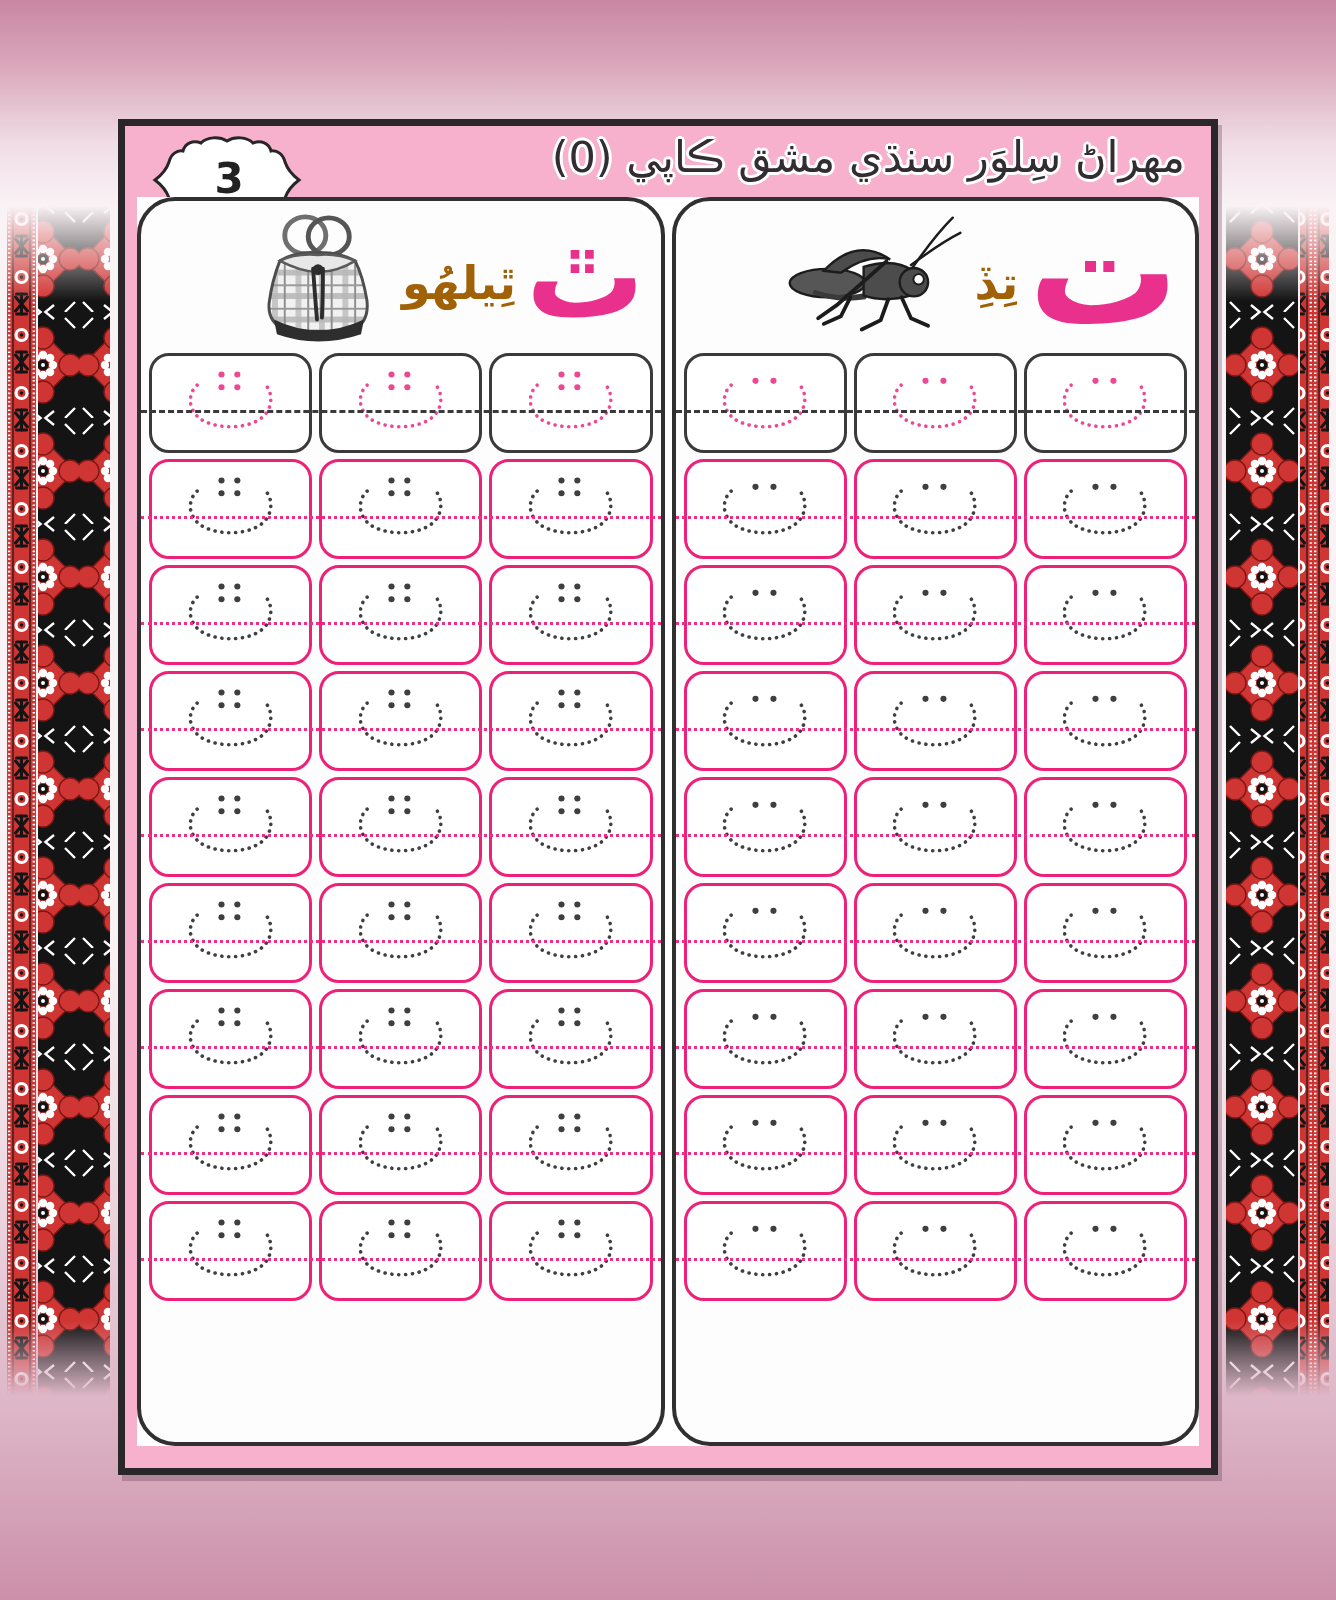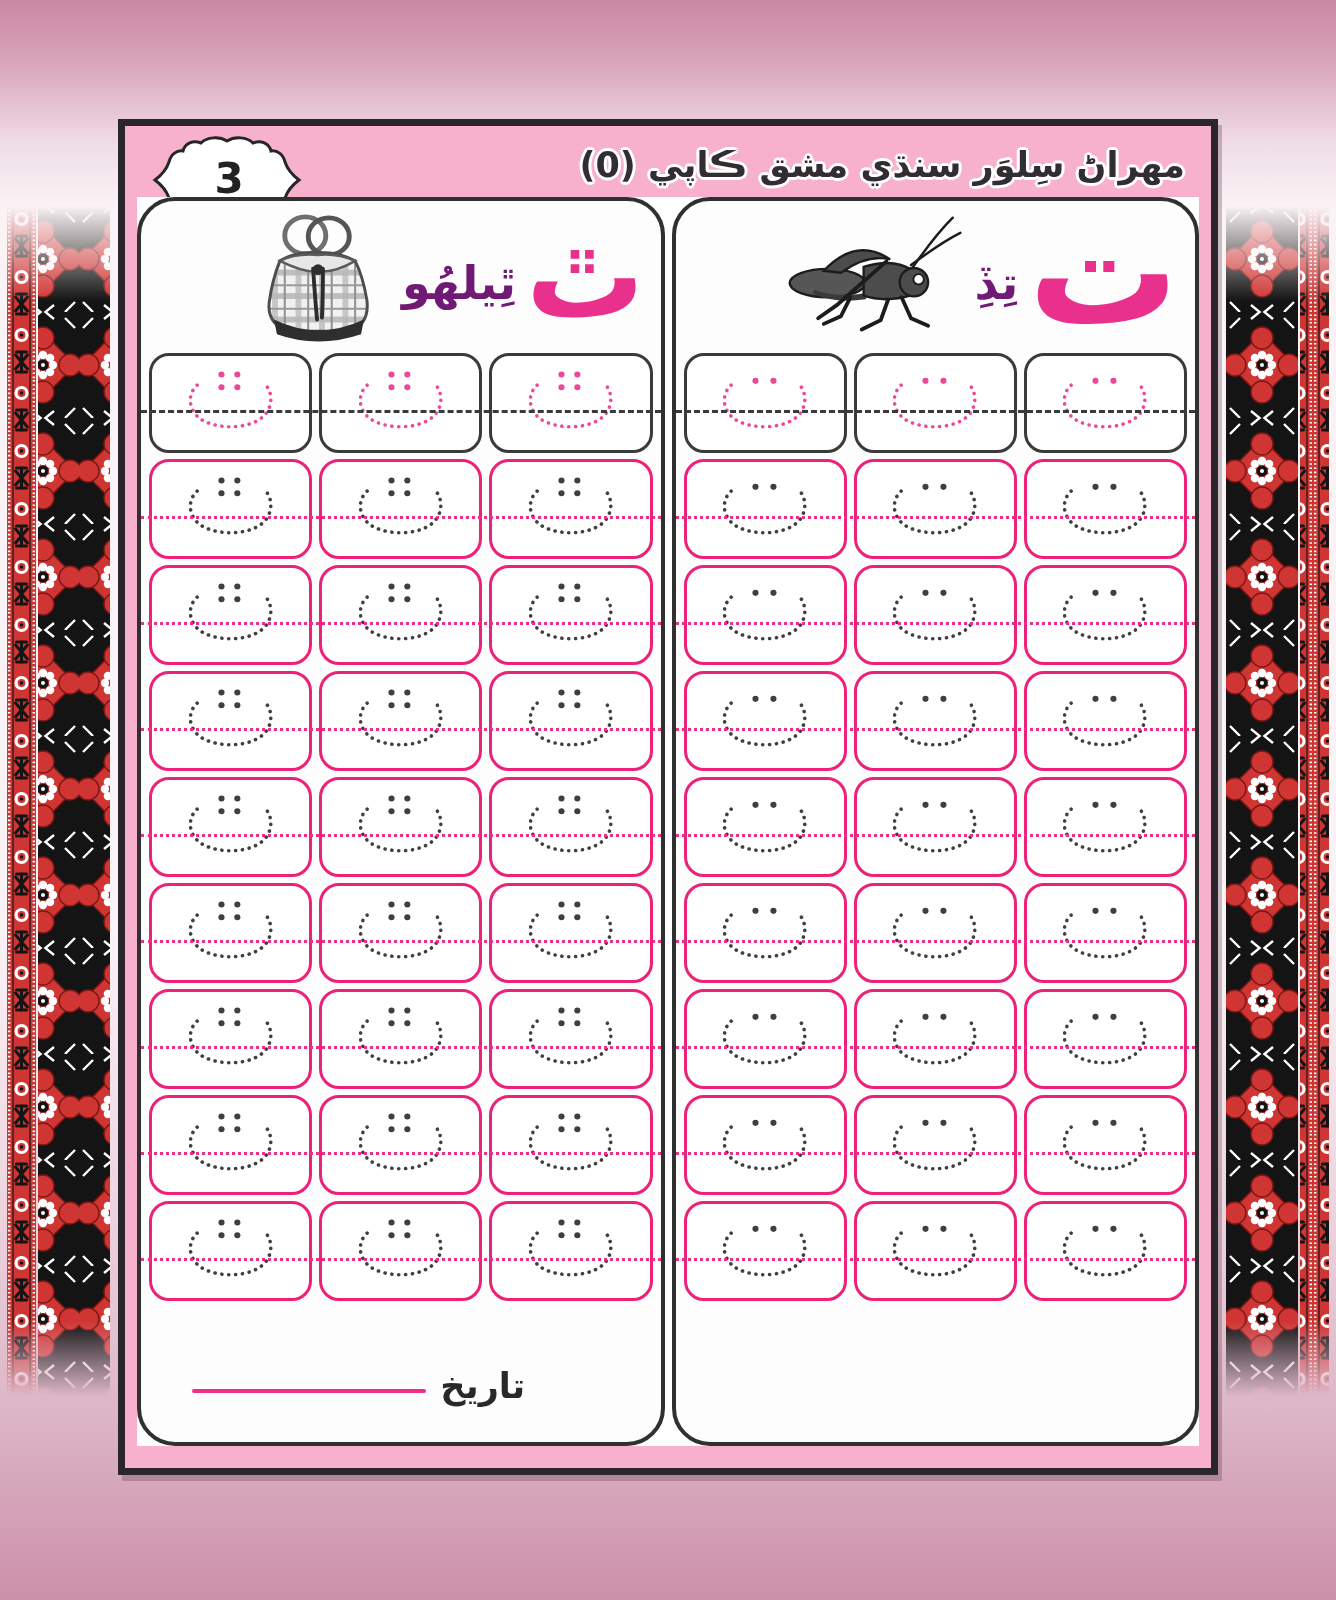--- a/index.html
+++ b/index.html
@@ -11,32 +11,32 @@
     -webkit-mask-image:linear-gradient(180deg,transparent 0,#000 95px,#000 calc(100% - 75px),transparent 100%);
     mask-image:linear-gradient(180deg,transparent 0,#000 95px,#000 calc(100% - 75px),transparent 100%);}
   .ajrak.left{left:7px;} .ajrak.right{right:7px;}
   
   .page{position:absolute;left:118px;top:119px;width:1086px;height:1342px;
     background:#f7b1cd;border:7px solid #2b262a;box-shadow:4px 6px 0 rgba(90,55,75,.30);}
   .badge{position:absolute;left:24px;top:8px;width:160px;height:92px;}
   .badge svg{position:absolute;inset:0;}
   .badge .num{position:absolute;inset:0;display:flex;align-items:center;justify-content:center;
     font-size:42px;font-weight:bold;color:#222;padding-bottom:4px;}
-  .title{position:absolute;top:8px;right:26px;left:210px;height:62px;direction:rtl;
+  .title{position:absolute;top:0;right:26px;left:210px;height:62px;direction:rtl;
     display:flex;align-items:center;justify-content:flex-start;
-    font-size:35px;font-weight:bold;color:#322d30;letter-spacing:0;
+    font-size:43px;font-weight:normal;color:#322d30;letter-spacing:0;
     text-shadow:-3px 0 0 #fff,3px 0 0 #fff,0 -3px 0 #fff,0 3px 0 #fff,
                 -2px -2px 0 #fff,2px -2px 0 #fff,-2px 2px 0 #fff,2px 2px 0 #fff;}
   .panels{position:absolute;left:12px;right:12px;top:71px;bottom:22px;background:#fff;display:flex;gap:7px;}
   .panel{flex:1;position:relative;background:#fdfdfd;border:4px solid #303030;border-radius:38px;overflow:hidden;}
   .panel-header{height:142px;display:flex;direction:rtl;align-items:center;gap:10px;padding:6px 16px 0 10px;}
   .big-letter{font-weight:bold;line-height:.95;color:#e9308c;}
   .big-letter.teh{font-size:150px;margin-top:-14px;}
   .big-letter.theh{font-size:118px;margin-top:-4px;}
-  .word{font-weight:bold;font-size:46px;color:#701a75;direction:rtl;white-space:nowrap;margin-top:10px;}
+  .word{font-weight:bold;font-size:46px;color:#a16207;direction:rtl;white-space:nowrap;margin-top:10px;}
   .hdr-img{flex:0 0 auto;margin-left:auto;}
   .practice-grid{margin:4px 8px 0 8px;}
   .prow{position:relative;height:100px;margin-bottom:6px;}
   .boxes{display:flex;gap:7px;height:100%;}
   .pbox{flex:1;border-radius:20px;display:flex;align-items:flex-start;justify-content:center;background:#fff;}
   .pbox svg{width:118px;height:74px;margin-top:9px;}
   .rline{position:absolute;left:-8px;right:-8px;top:57px;z-index:3;pointer-events:none;}
   .panel-foot{position:absolute;bottom:36px;left:0;right:0;display:flex;direction:rtl;align-items:center;}
   .panel-foot.center{justify-content:center;transform:translateX(-42px);}
   .panel-foot.start{justify-content:flex-start;padding-right:56px;}
@@ -476,24 +476,20 @@
                     <circle cx="46" cy="9" r="2.9" fill="#3f3f3f"></circle>
                     <circle cx="61" cy="9" r="2.9" fill="#3f3f3f"></circle>
                     <circle cx="46" cy="21" r="2.9" fill="#3f3f3f"></circle>
                     <circle cx="61" cy="21" r="2.9" fill="#3f3f3f"></circle>
                   </svg>
                 </div>
               </div>
               <div class="rline" style="border-top: 3.5px dotted rgb(239, 47, 134);"></div>
             </div>
           </div>
-        <div class="panel-foot center">
-          <span class="foot-label">تاريخ</span>
-          <span class="foot-line"></span>
-        </div>
       </div>
 
       <div class="panel" id="right-panel">
         <div class="panel-header">
           <span class="big-letter teh">ت</span>
           <span class="word">تِڏِ</span>
           <span class="hdr-img">
             <svg width="196" height="128" viewBox="0 0 205 135">
               <g stroke="#1c1c1c" fill="none" stroke-width="2.6" stroke-linecap="round">
                 <path d="M152,58 Q176,24 194,6"></path>

